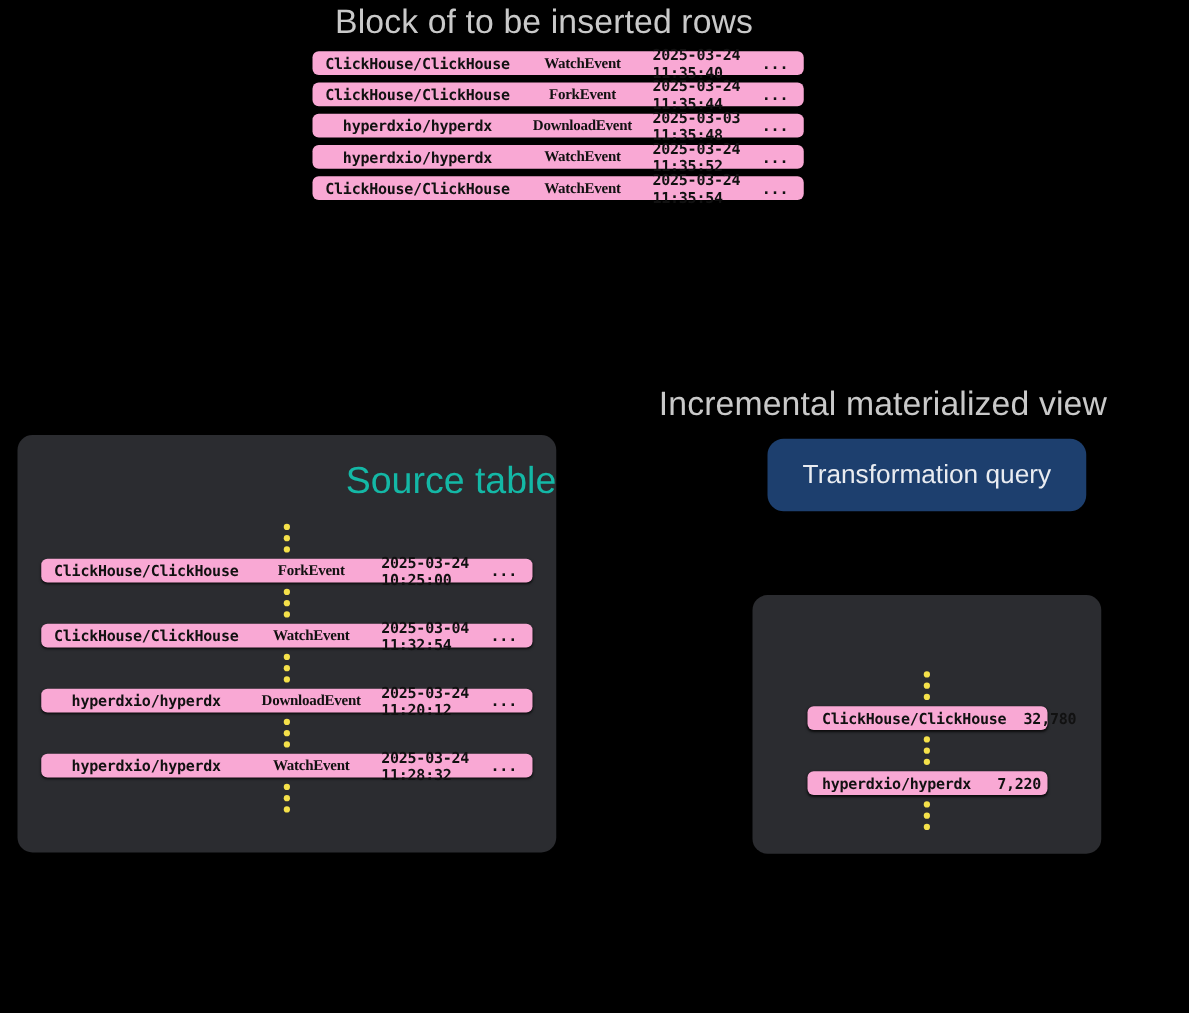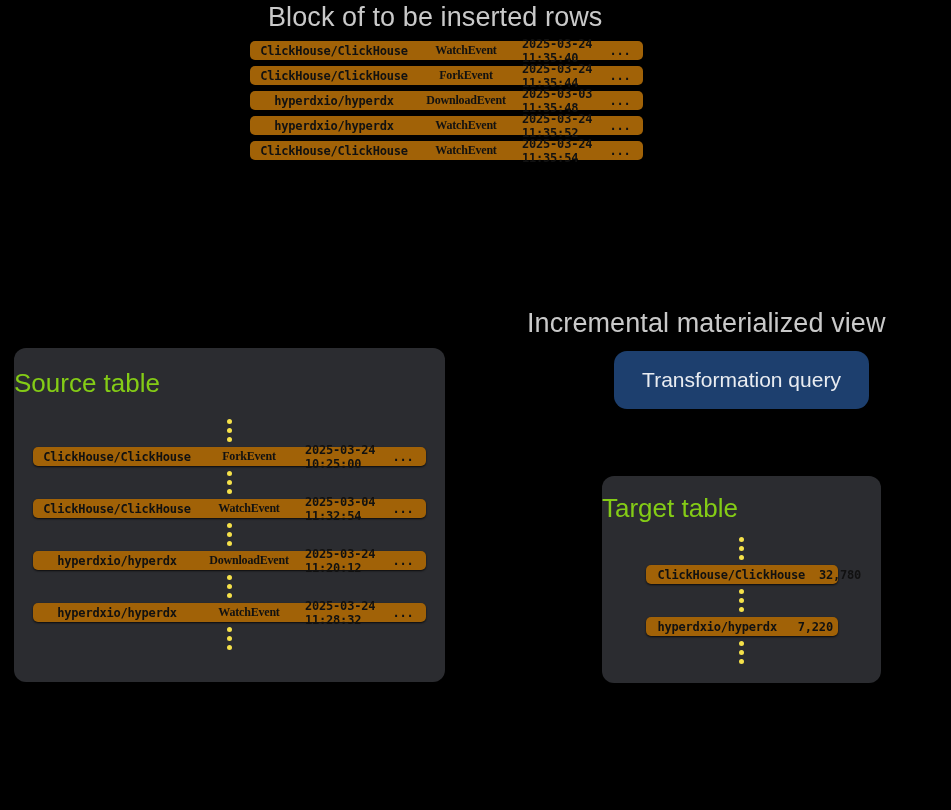--- a/index.html
+++ b/index.html
@@ -19,30 +19,30 @@
   
   .heading {
     position: absolute;
     font-size: 27px;
     font-weight: 400;
     color: #c9c9c9;
     letter-spacing: 0.1px;
     white-space: nowrap;
   }
   .panel-title {
-    font-size: 26px;
+    font-size: 30px;
     font-weight: 400;
-    color: #84cc16;
-    text-align: left;
+    color: #14b8a6;
+    text-align: right;
     white-space: nowrap;
   }
 
   
   .row {
-    background: #a16207;
+    background: #f9a8d4;
     color: #111111;
     border-radius: 5px;
     font-family: "DejaVu Sans Mono", monospace;
     font-size: 12px;
     font-weight: bold;
     height: 19px;
     display: flex;
     align-items: center;
     box-sizing: border-box;
     padding: 0 8px;
@@ -240,21 +240,20 @@
 
   </div>
 </div>
 
 <div class="heading" id="mv-heading">Incremental materialized view</div>
 
 <div id="transformation-query">Transformation query</div>
 
 <div class="panel" id="target-panel">
 
-  <div class="panel-title">Target table</div>
 
   <div class="rows-stack" id="target-rows">
 
     <div class="dots">
       <i></i>
       <i></i>
       <i></i>
     </div>
 
     <div class="row two">

